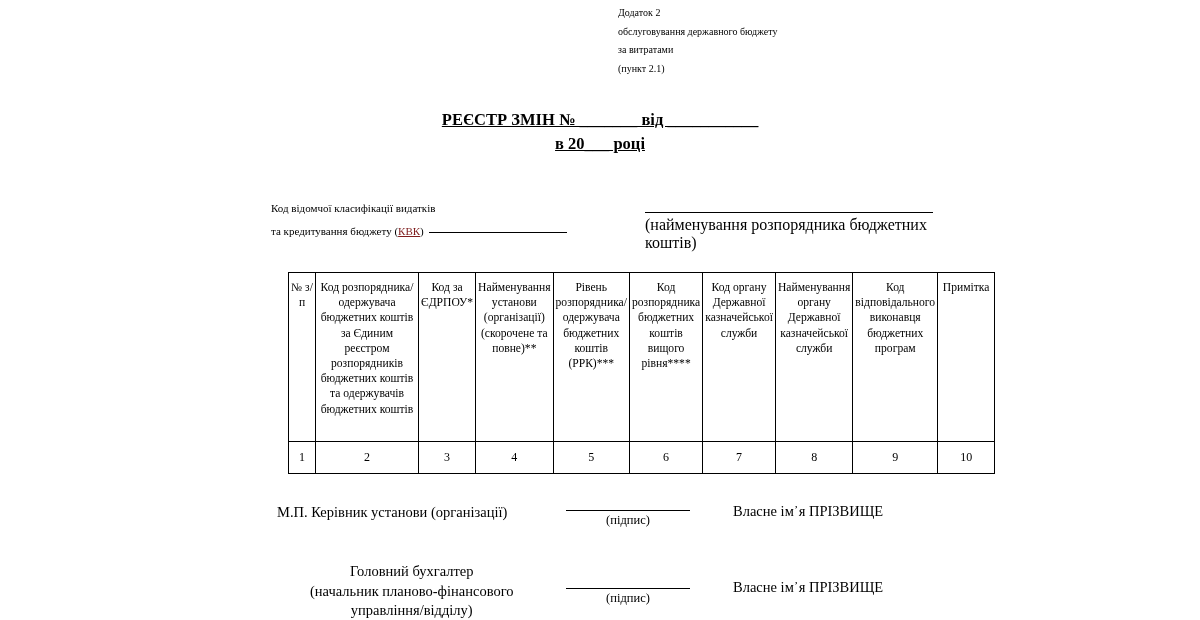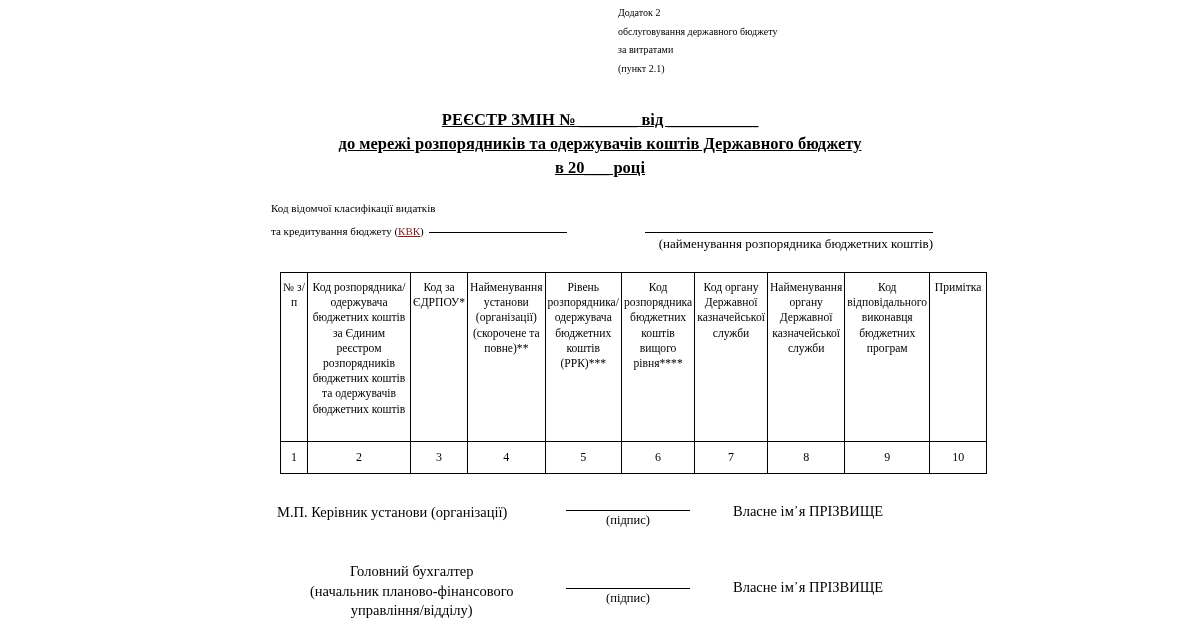--- a/index.html
+++ b/index.html
@@ -60,35 +60,35 @@
     border-bottom: 1.3px solid #000;
     margin-left: 5px;
     vertical-align: 2px;
     height: 13px;
   }
 
   
   .org-caption {
     position: absolute;
     left: 645px;
-    top: 232px;
+    top: 212px;
     width: 288px;
-    text-align: right;
-    font-size: 13px;
+    text-align: left;
+    font-size: 16px;
   }
   .org-caption .rule {
     border-top: 1.3px solid #000;
     height: 0;
     margin-bottom: 3px;
   }
 
   
   .reg-table {
     position: absolute;
-    left: 280px;
+    left: 288px;
     top: 272px;
     border-collapse: collapse;
     table-layout: fixed;
   }
   .reg-table td {
     border: 1.1px solid #000;
     text-align: center;
     vertical-align: top;
     font-size: 11.6px;
     line-height: 15.2px;
@@ -138,21 +138,20 @@
 
 <div class="appendix-ref">
   <div>Додаток 2</div>
   <div>обслуговування державного бюджету</div>
   <div>за витратами</div>
   <div>(пункт 2.1)</div>
 </div>
 
 <div class="doc-title">
   <div class="ttl-line">РЕЄСТР ЗМІН № _______ від ___________</div>
-  <div class="ttl-line">до мережі розпорядників та одержувачів коштів Державного бюджету</div>
   <div class="ttl-line">в 20___ році</div>
 </div>
 
 <div class="kvk-block">
   <div class="kvk-l1">Код відомчої класифікації видатків</div>
   <div class="kvk-l2"><span>та кредитування бюджету (</span><span class="kvk-link">КВК</span><span>)</span><span class="kvk-fill"></span></div>
 </div>
 
 <div class="org-caption">
   <div class="rule"></div>

